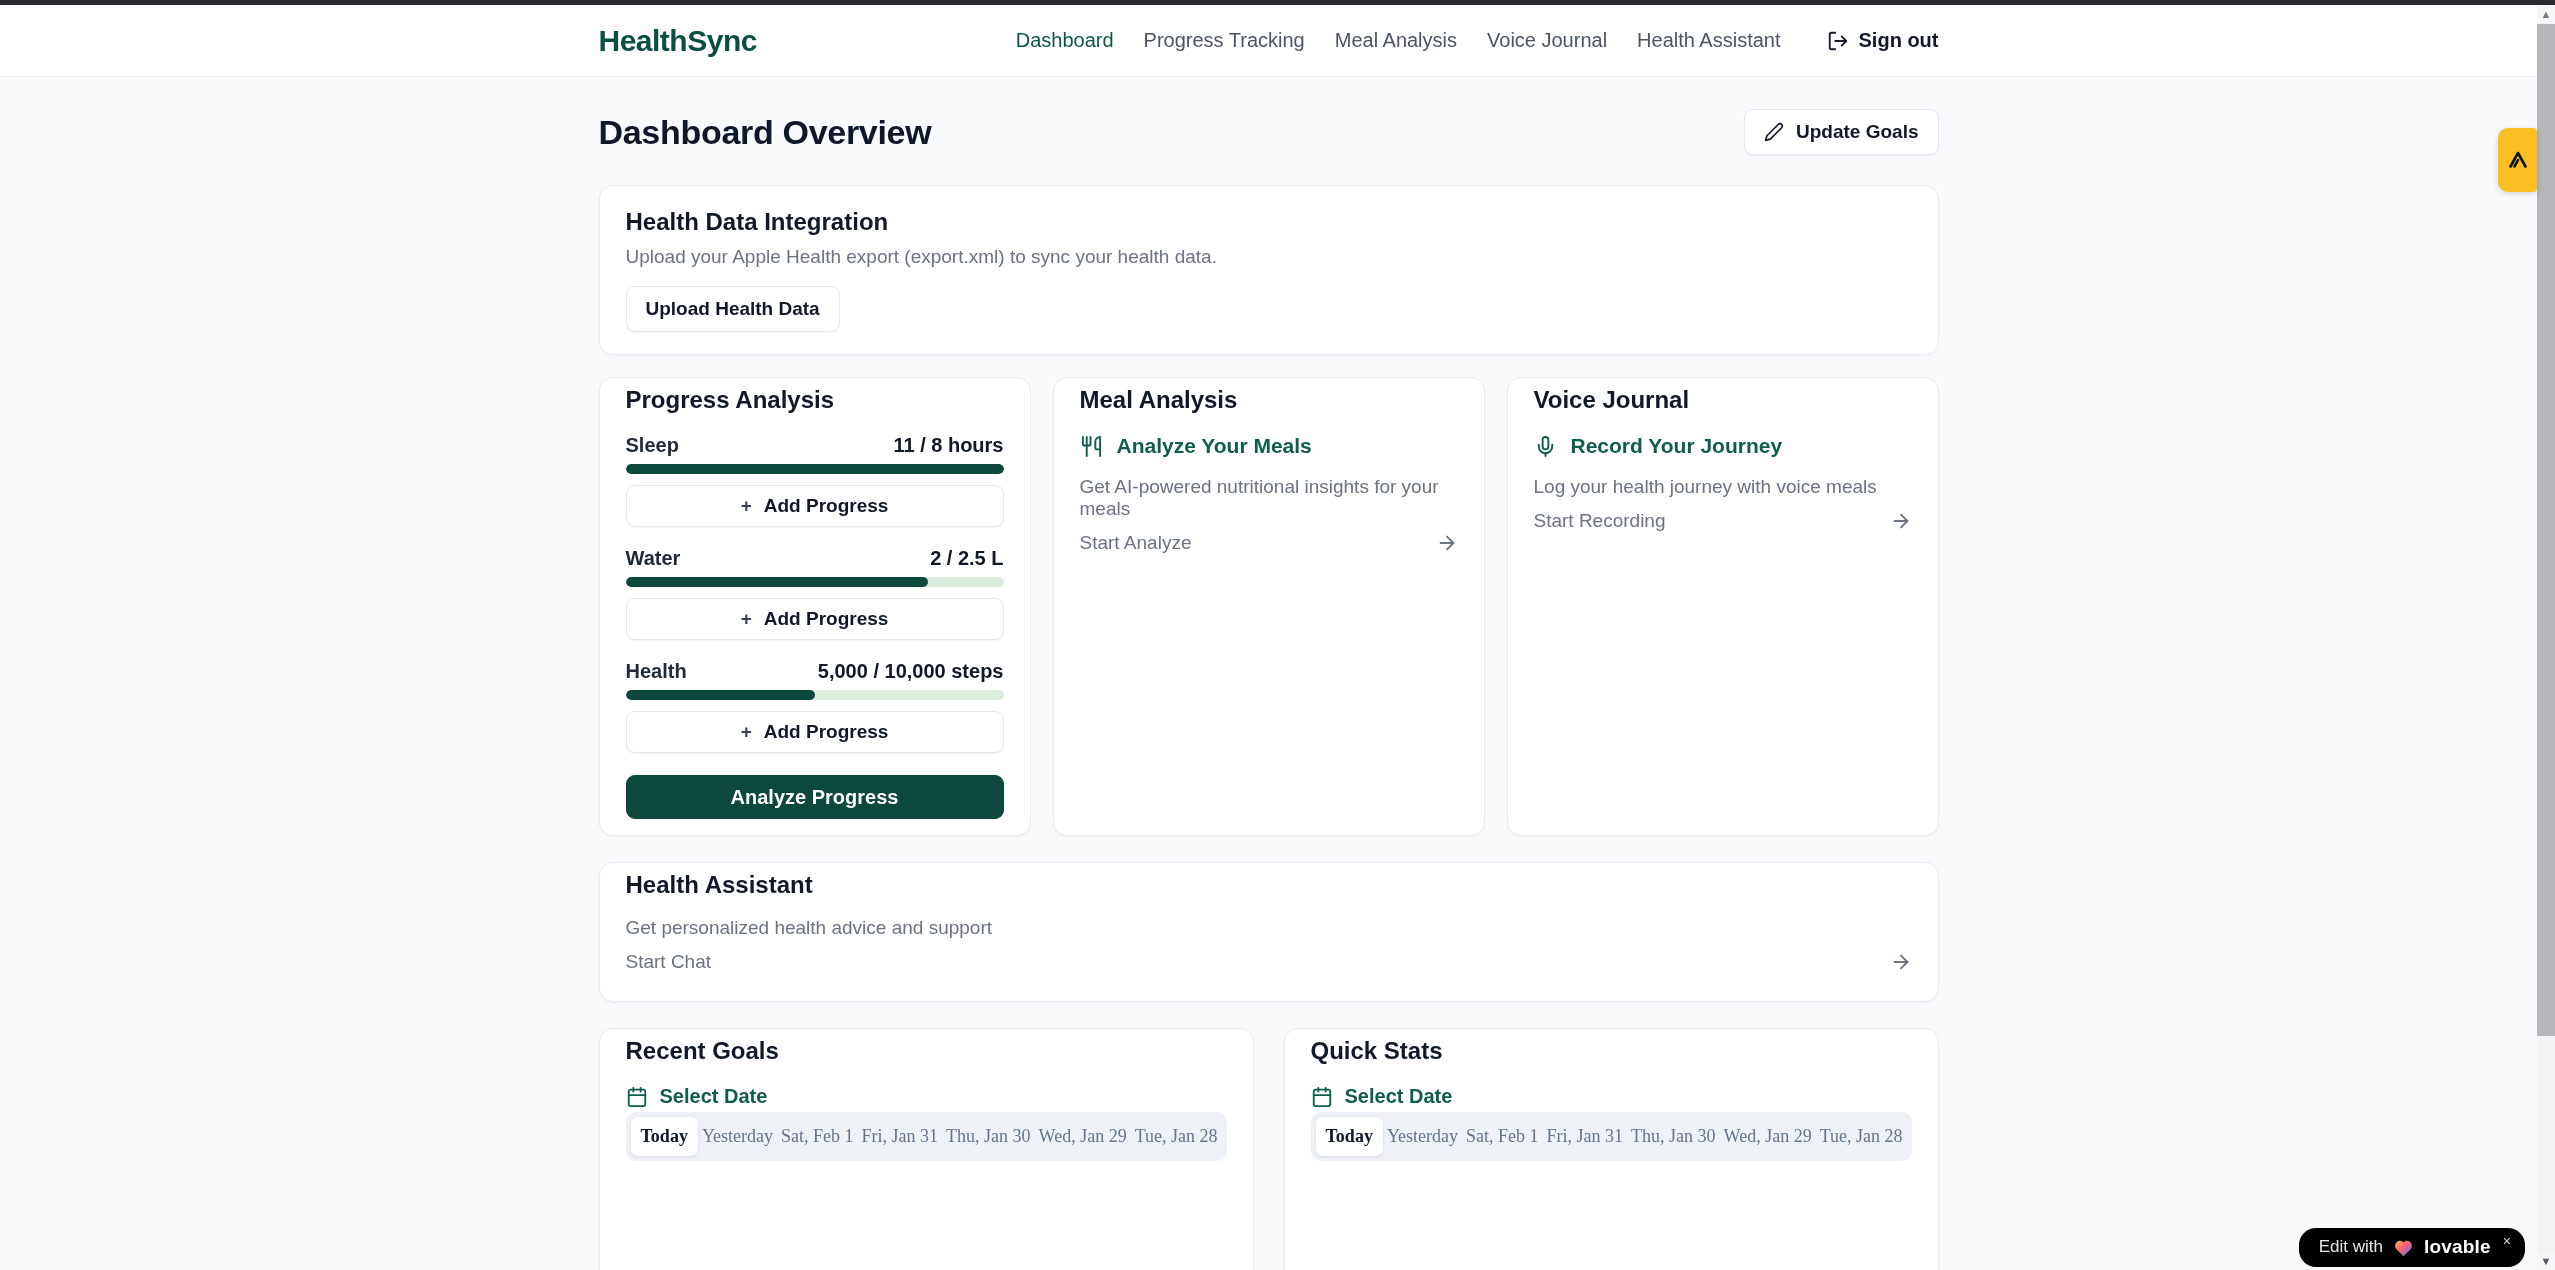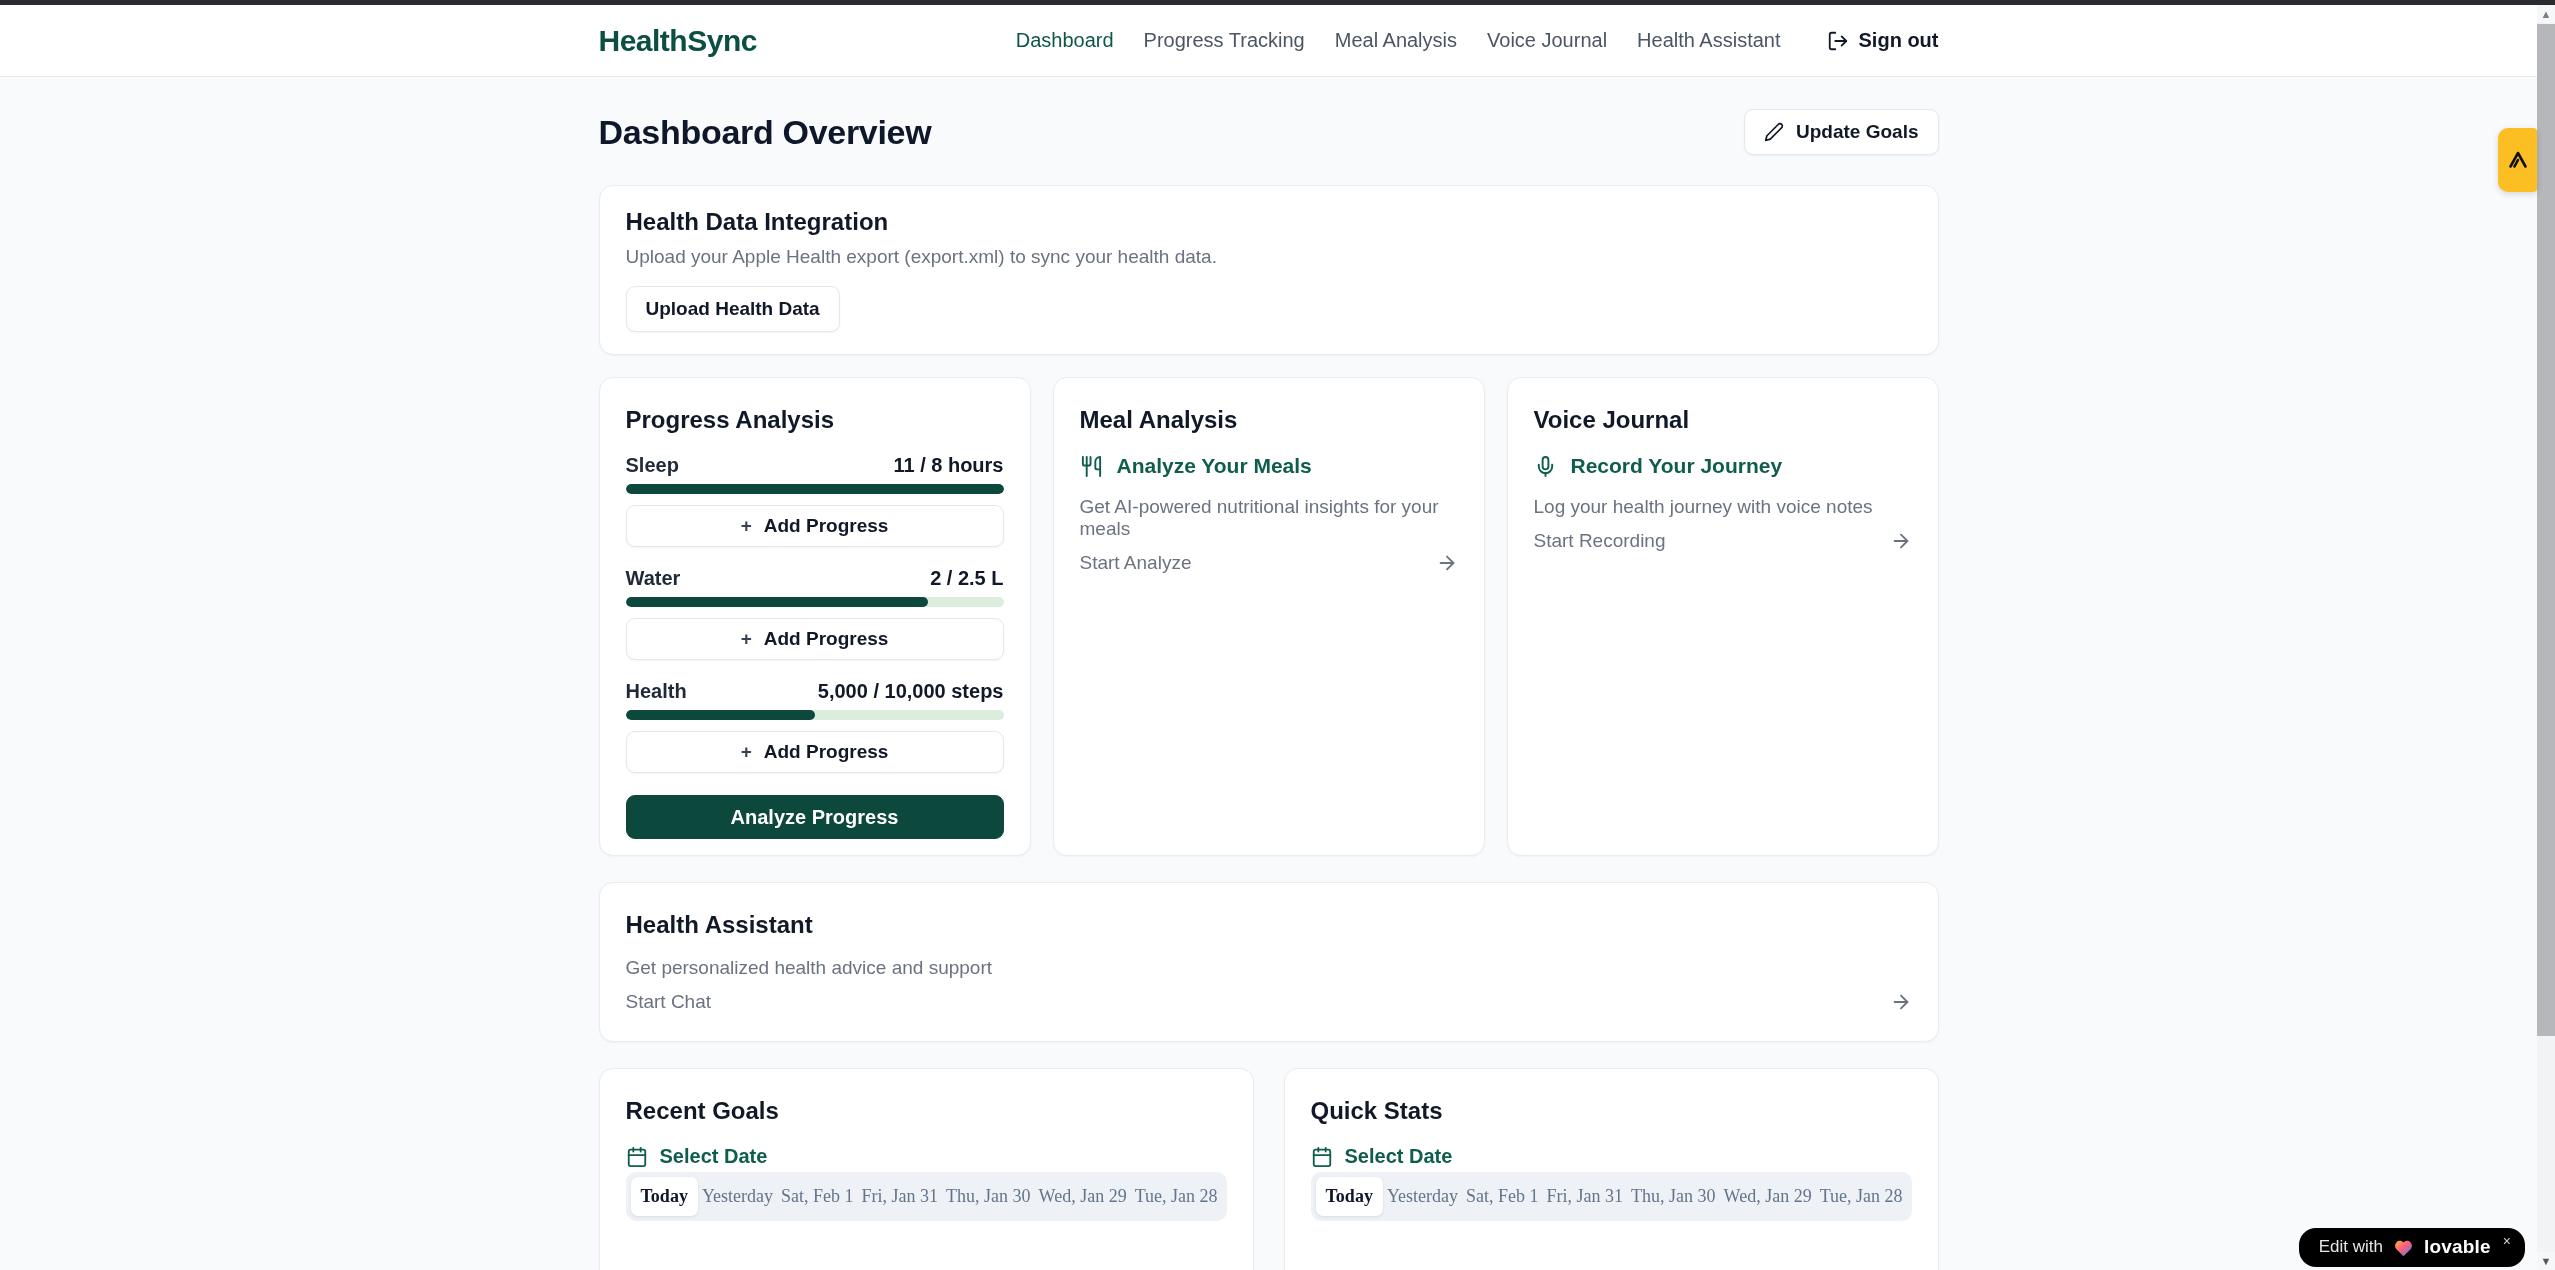--- a/index.html
+++ b/index.html
@@ -32,21 +32,21 @@
 
   
   main { padding-top:32px; }
   .page-head { display:flex; align-items:center; justify-content:space-between; margin-bottom:30px; }
   h1 { font-size:34px; font-weight:700; color:#0f172a; letter-spacing:-0.3px; }
   .btn { border:1px solid #e2e8f0; background:#fff; border-radius:9px; cursor:pointer;
          display:inline-flex; align-items:center; justify-content:center; gap:12px;
          font-family:inherit; font-size:19px; font-weight:600; color:#111827;
          box-shadow:0 1px 2px rgba(16,24,40,.05); padding:11px 19px; }
   .card { background:#fff; border:1px solid #e8ecf0; border-radius:14px;
-          box-shadow:0 1px 2px rgba(16,24,40,.04); padding:28px 26px; }
+          box-shadow:0 1px 2px rgba(16,24,40,.04); padding:8px 26px; }
   .card-title { font-size:24px; font-weight:600; color:#111827; }
 
   
   .health-card { padding:22px 26px; }
   .health-card .desc { font-size:19px; color:#6b7280; margin:10px 0 18px; }
 
   
   .grid3 { display:grid; grid-template-columns:repeat(3,1fr); gap:22px; margin-top:22px; }
 
   
@@ -232,21 +232,21 @@
           <div class="feature-link">
             <span class="icon">
               <svg width="23" height="23" viewBox="0 0 24 24" fill="none" stroke="#0f5d4c" stroke-width="2" stroke-linecap="round" stroke-linejoin="round">
                   <path d="M12 2a3 3 0 0 0-3 3v7a3 3 0 0 0 6 0V5a3 3 0 0 0-3-3Z"></path>
                   <path d="M19 10v2a7 7 0 0 1-14 0v-2"></path>
                   <path d="M12 19v3"></path>
                 </svg>
             </span>
             <span>Record Your Journey</span>
           </div>
-          <div class="feature-desc">Log your health journey with voice notes</div>
+          <div class="feature-desc">Log your health journey with voice meals</div>
           <div class="feature-action">
             <span>Start Recording</span>
             <span class="icon">
               <svg width="22" height="22" viewBox="0 0 24 24" fill="none" stroke="#6b7280" stroke-width="2" stroke-linecap="round" stroke-linejoin="round">
                   <path d="M5 12h14"></path>
                   <path d="m12 5 7 7-7 7"></path>
                 </svg>
             </span>
           </div>
         </section>

